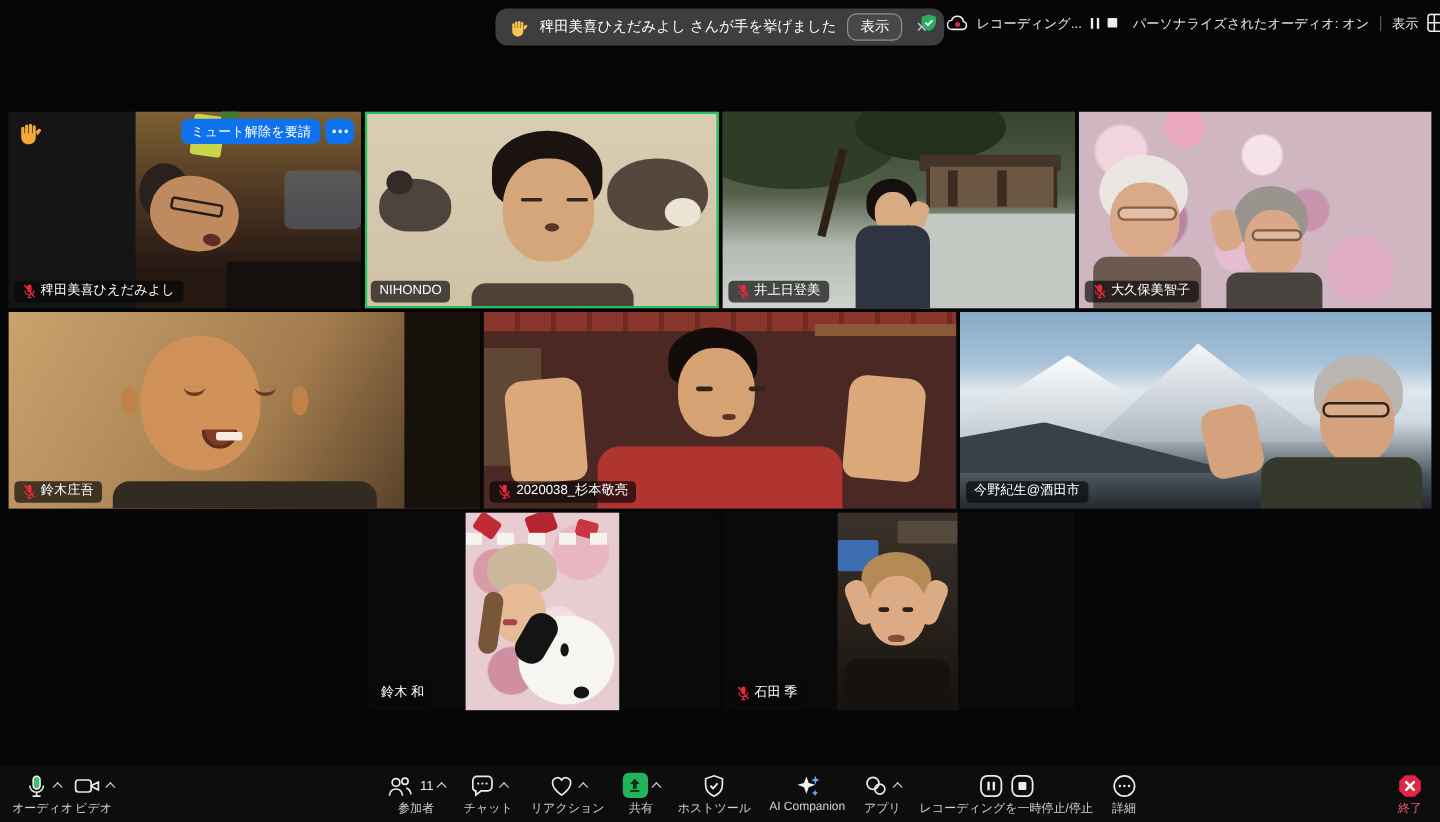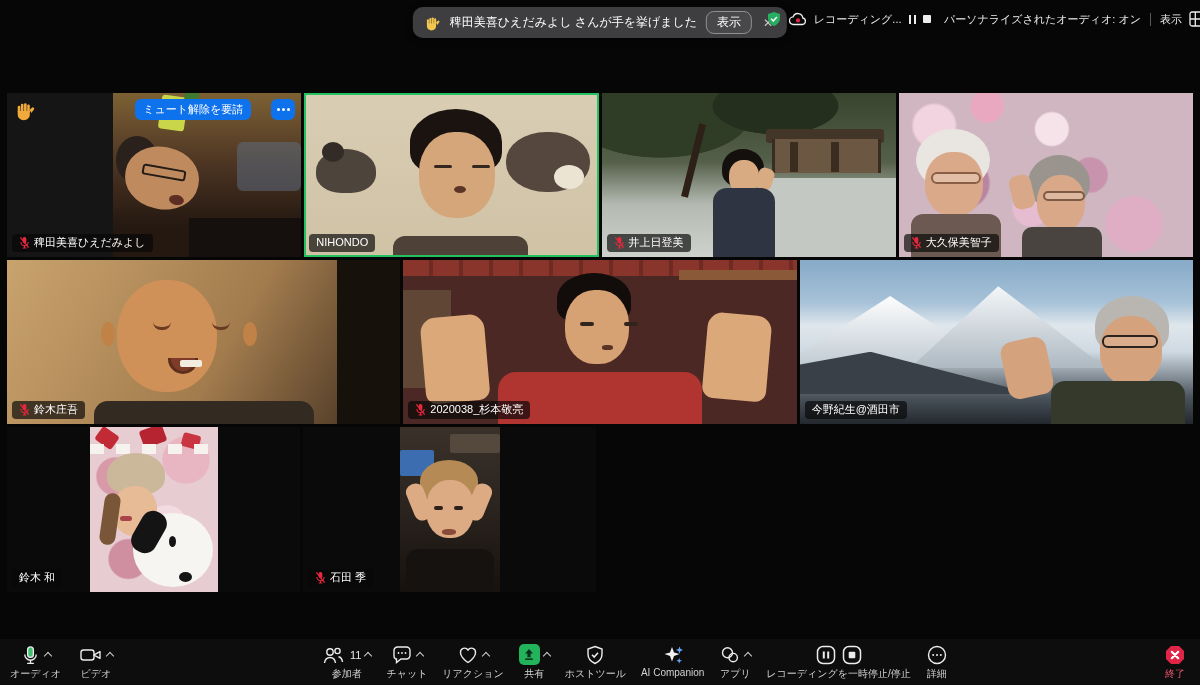--- a/index.html
+++ b/index.html
@@ -18,31 +18,31 @@
   #topright{position:absolute;top:11px;right:0;display:flex;align-items:center;gap:7px;
     color:#ededed;font-size:11px;z-index:20;white-space:nowrap}
   #topright .sep{width:1px;height:13px;background:#5a5a5a;margin:0 2px}
   .minipause{display:flex;gap:2.5px}
   .minipause i{display:block;width:2.5px;height:9px;background:#ededed}
   .ministop{width:8px;height:8px;background:#ededed;border-radius:1px}
   
   #grid{position:absolute;left:7px;top:93px;width:1186px;height:499px}
   .vrow{position:absolute;left:0;width:100%;display:flex;gap:3px}
   .row1{top:0;height:164px}.row2{top:167px;height:164px}
-  .row3{top:334px;height:165px;}
+  .row3{top:334px;height:165px;justify-content:center}
   .tile{position:relative;flex:1;background:#151515;overflow:hidden}
   .r3tile{position:relative;width:293px;flex:0 0 293px;background:#0a0a0a;overflow:hidden}
   .sc{position:absolute;inset:0;overflow:hidden}
   .sc div{position:absolute}
   .active::after{content:"";position:absolute;inset:0;box-shadow:inset 0 0 0 2px #23c160;z-index:6;pointer-events:none}
   .tag{position:absolute;left:5px;bottom:5px;display:flex;align-items:center;gap:4px;
     background:rgba(8,8,8,.68);border-radius:4px;padding:2px 7px 3px;color:#fff;
     font-size:11px;line-height:13px;white-space:nowrap;z-index:7}
   .handraise{position:absolute;left:8px;top:7px;z-index:7}
-  .tileacts{position:absolute;right:6px;top:6px;display:flex;gap:20px;z-index:7}
+  .tileacts{position:absolute;right:6px;top:6px;display:flex;gap:4px;z-index:7}
   .unmutebtn{background:#0e72ed;color:#fff;font-size:11px;border:none;border-radius:6px;
     padding:3px 8px;cursor:pointer;white-space:nowrap}
   .morebtn{background:#0e72ed;border:none;border-radius:6px;width:24px;display:flex;
     align-items:center;justify-content:center;gap:2px;cursor:pointer}
   .morebtn i{width:3px;height:3px;border-radius:50%;background:#fff;display:block}
   .r3mediaP{position:absolute;left:50%;top:0;height:100%;transform:translateX(-50%);overflow:hidden}
   .r3avatar{position:absolute;left:50%;top:50%;transform:translate(-50%,-50%);overflow:hidden;border-radius:12px}
   
   .poster{position:absolute;right:5px;top:4px;width:86px;height:156px;background:#fdfdfb;
     border-radius:5px;padding:3px 4px;z-index:4;box-shadow:0 0 4px rgba(0,0,0,.4);text-align:center}
@@ -366,21 +366,21 @@
               <path d="M1.5 1.5l9 11" stroke="#e8283c" stroke-width="1.4"></path>
             </svg>
           <span>石田 季</span>
         </div>
       </div>
     </div>
   </div>
 
   <div id="toolbar">
 
-    <div class="tgroup" style="left:10px;gap:18px">
+    <div class="tgroup" style="left:10px;">
       <button class="tbtn">
         <span class="ic">
             <svg width="21" height="22" viewBox="0 0 22 22">
               <rect x="8" y="2.5" width="6" height="11" rx="3" fill="#3fbf6f" stroke="#ececec" stroke-width="1.4"></rect>
               <path d="M5 10.5a6 6 0 0 0 12 0" fill="none" stroke="#ececec" stroke-width="1.4"></path>
               <path d="M11 16.5v3M7.5 19.8h7" stroke="#ececec" stroke-width="1.4"></path>
             </svg>
             <i class="caret"></i>
           </span>
         <span class="lb">オーディオ</span>

